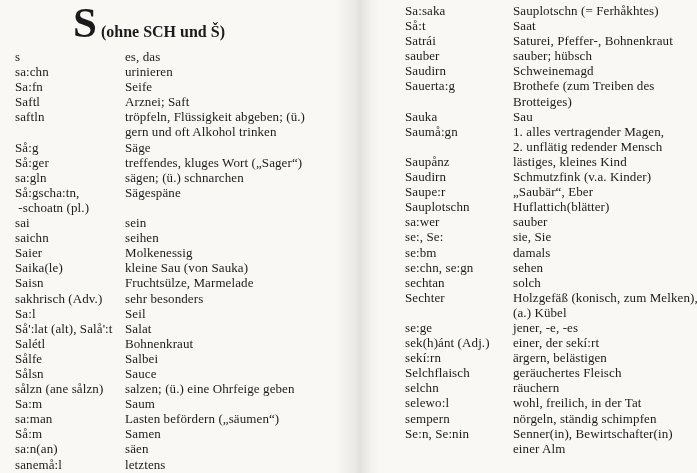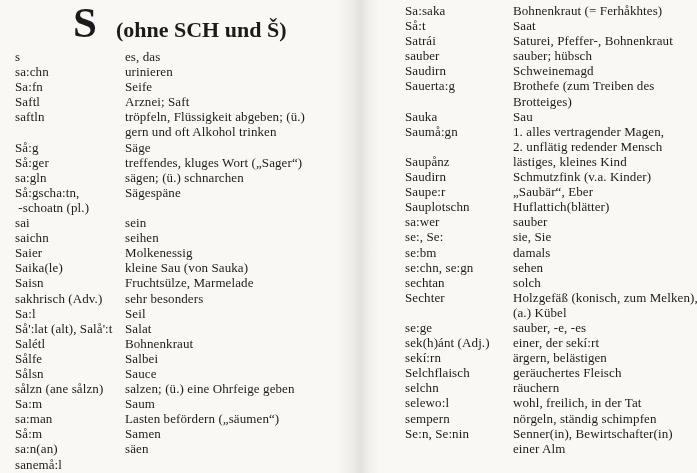--- a/index.html
+++ b/index.html
@@ -21,21 +21,21 @@
       rgba(110,105,95,0.05) 78%,
       rgba(110,105,95,0) 100%);
     pointer-events: none;
   }
   .heading {
     position: absolute; left: 73px; top: 0;
     display: flex; align-items: baseline;
     font-weight: bold; white-space: nowrap;
   }
   .heading .initial { font-size: 43px; line-height: 46px; }
-  .heading .rest   { font-size: 22px; margin-left: 19px; }
+  .heading .rest   { font-size: 16px; margin-left: 4px; }
   .col { position: absolute; }
   .col-left  { left: 15px;  top: 49px; width: 332px; }
   .col-right { left: 405px; top: 3px;  width: 292px; }
   .entry { display: grid; }
   .col-left  .entry { grid-template-columns: 110px 1fr; }
   .col-right .entry { grid-template-columns: 108px 1fr; }
   .head, .def {
     font-size: 13px;
     line-height: 15.1px;
     white-space: pre;
@@ -151,26 +151,27 @@
       <div class="entry">
         <div class="head">Så:m</div>
         <div class="def">Samen</div>
       </div>
       <div class="entry">
         <div class="head">sa:n(an)</div>
         <div class="def">säen</div>
       </div>
       <div class="entry">
         <div class="head">sanemå:l</div>
+        <div class="def">letztens</div>
       </div>
     </div>
   <div class="col col-right">
       <div class="entry">
         <div class="head">Sa:saka</div>
-        <div class="def">Bohnenkraut (= Ferhåkhtes)</div>
+        <div class="def">Sauplotschn (= Ferhåkhtes)</div>
       </div>
       <div class="entry">
         <div class="head">Så:t</div>
         <div class="def">Saat</div>
       </div>
       <div class="entry">
         <div class="head">Satrái</div>
         <div class="def">Saturei, Pfeffer-, Bohnenkraut</div>
       </div>
       <div class="entry">
@@ -231,21 +232,21 @@
         <div class="head">sechtan</div>
         <div class="def">solch</div>
       </div>
       <div class="entry">
         <div class="head">Sechter</div>
         <div class="def">Holzgefäß (konisch, zum Melken),
 (a.) Kübel</div>
       </div>
       <div class="entry">
         <div class="head">se:ge</div>
-        <div class="def">sauber, -e, -es</div>
+        <div class="def">jener, -e, -es</div>
       </div>
       <div class="entry">
         <div class="head">sek(h)ánt (Adj.)</div>
         <div class="def">einer, der sekí:rt</div>
       </div>
       <div class="entry">
         <div class="head">sekí:rn</div>
         <div class="def">ärgern, belästigen</div>
       </div>
       <div class="entry">

